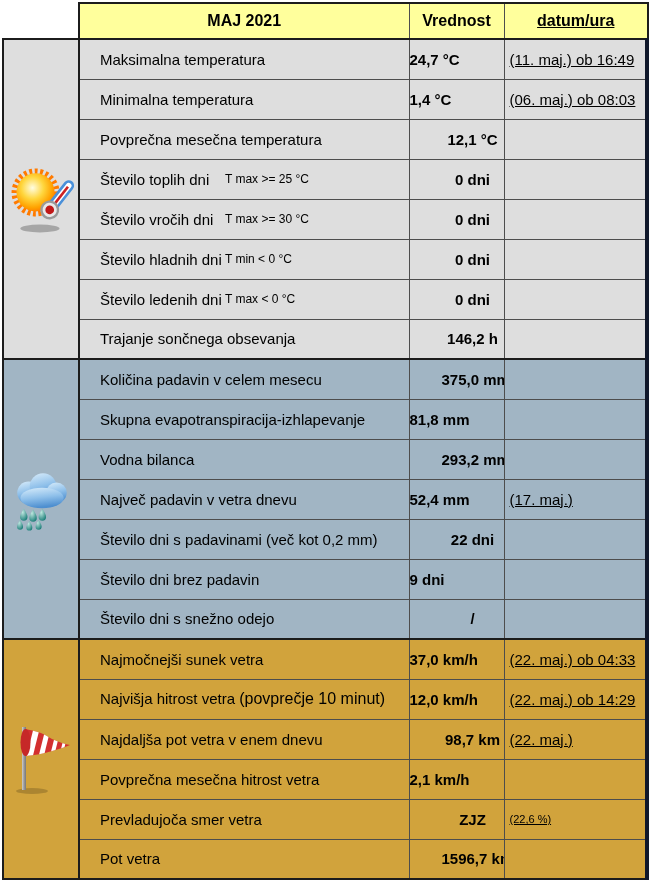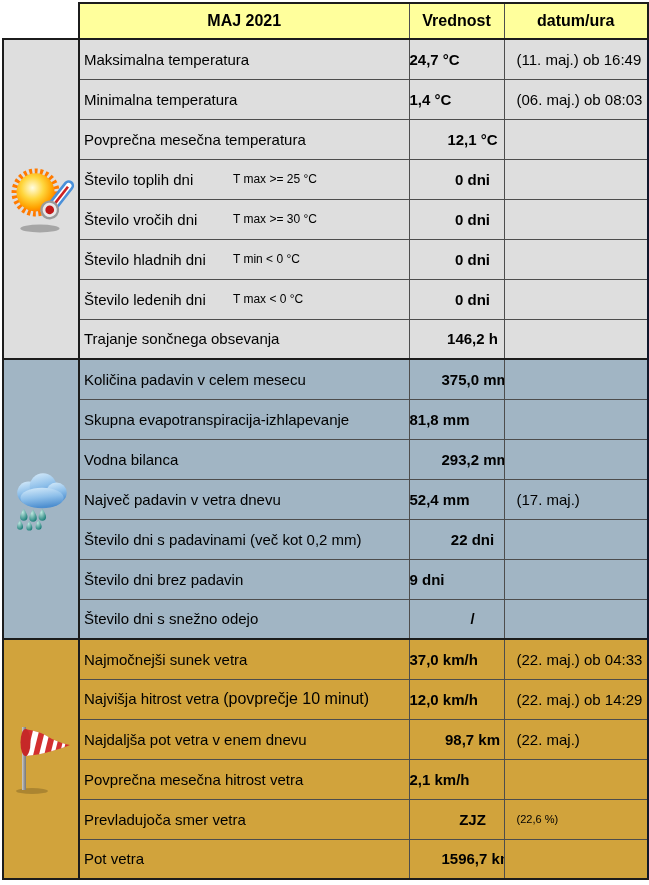--- a/index.html
+++ b/index.html
@@ -34,61 +34,62 @@
   
   td.corner{border:none;background:#fff;}
   td.head{
     background:var(--header-bg,#FFFF9C);
     font-weight:bold;
     text-align:center;
     font-size:16px;
     border-top:2px solid #1c1c1c;
   }
   td.head.month{border-left:2px solid #1c1c1c;}
-  td.head.datecol{border-right:2px solid #1c1c1c;}
+  td.head.datecol{border-right:2px solid #1c1c1c;text-decoration:underline;}
 
   
   td.icon-cell{
     text-align:center;
     vertical-align:middle;
     border-left:2px solid #1c1c1c;
     border-right:2px solid #1c1c1c;
   }
   td.icon-cell.first{border-top:2px solid #1c1c1c;}
   td.icon-cell.last{border-bottom:2px solid #1c1c1c;}
 
   
   .sec-temp td{background:var(--temp-bg,#DEDEDE);}
   .sec-rain td{background:var(--rain-bg,#A1B5C4);}
   .sec-wind td{background:var(--wind-bg,#D1A33C);}
 
   tr.section-start td{border-top:2px solid #1c1c1c;}
   tr.last-row td{border-bottom:2px solid #1c1c1c;}
 
   td.lbl{
-    padding-left:4px;
+    padding-left:20px;
     position:relative;
     vertical-align:middle;
   }
   .sub-fixed{
     position:absolute;
-    left:153px;top:50%;
+    left:145px;top:50%;
     transform:translateY(-50%);
     font-size:12px;
   }
   .sub-inline{font-size:16px;}
 
   td.val{font-weight:bold;vertical-align:middle;}
   td.val.v-right{text-align:left;padding-right:12px;}
   td.val.v-center{text-align:center;padding-left:32px;}
 
   td.dat{
-    padding-left:12px;
+    padding-left:5px;
     vertical-align:middle;
-    border-right:2px solid #0f172a;
+    border-right:7px solid #0f172a;
+    text-decoration:underline;
   }
   td.dat.small{font-size:11px;}
 
   svg{display:block;margin:0 auto;}
 </style>
 </head>
 <body>
 
 <table class="stats">
   <colgroup>

